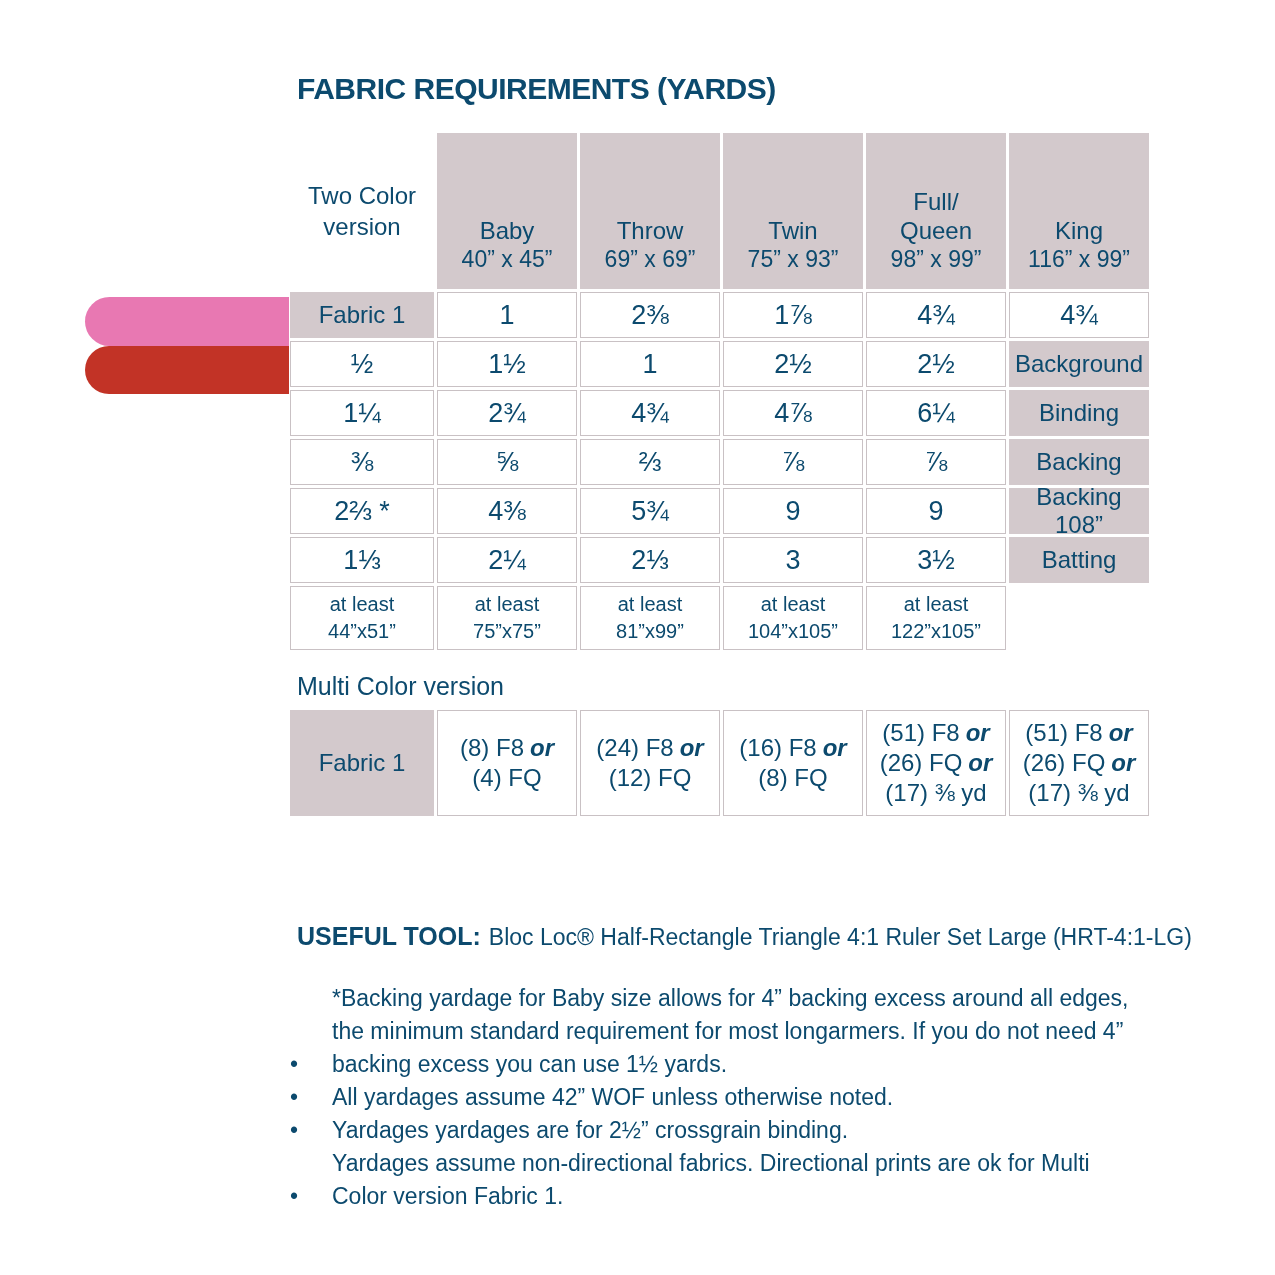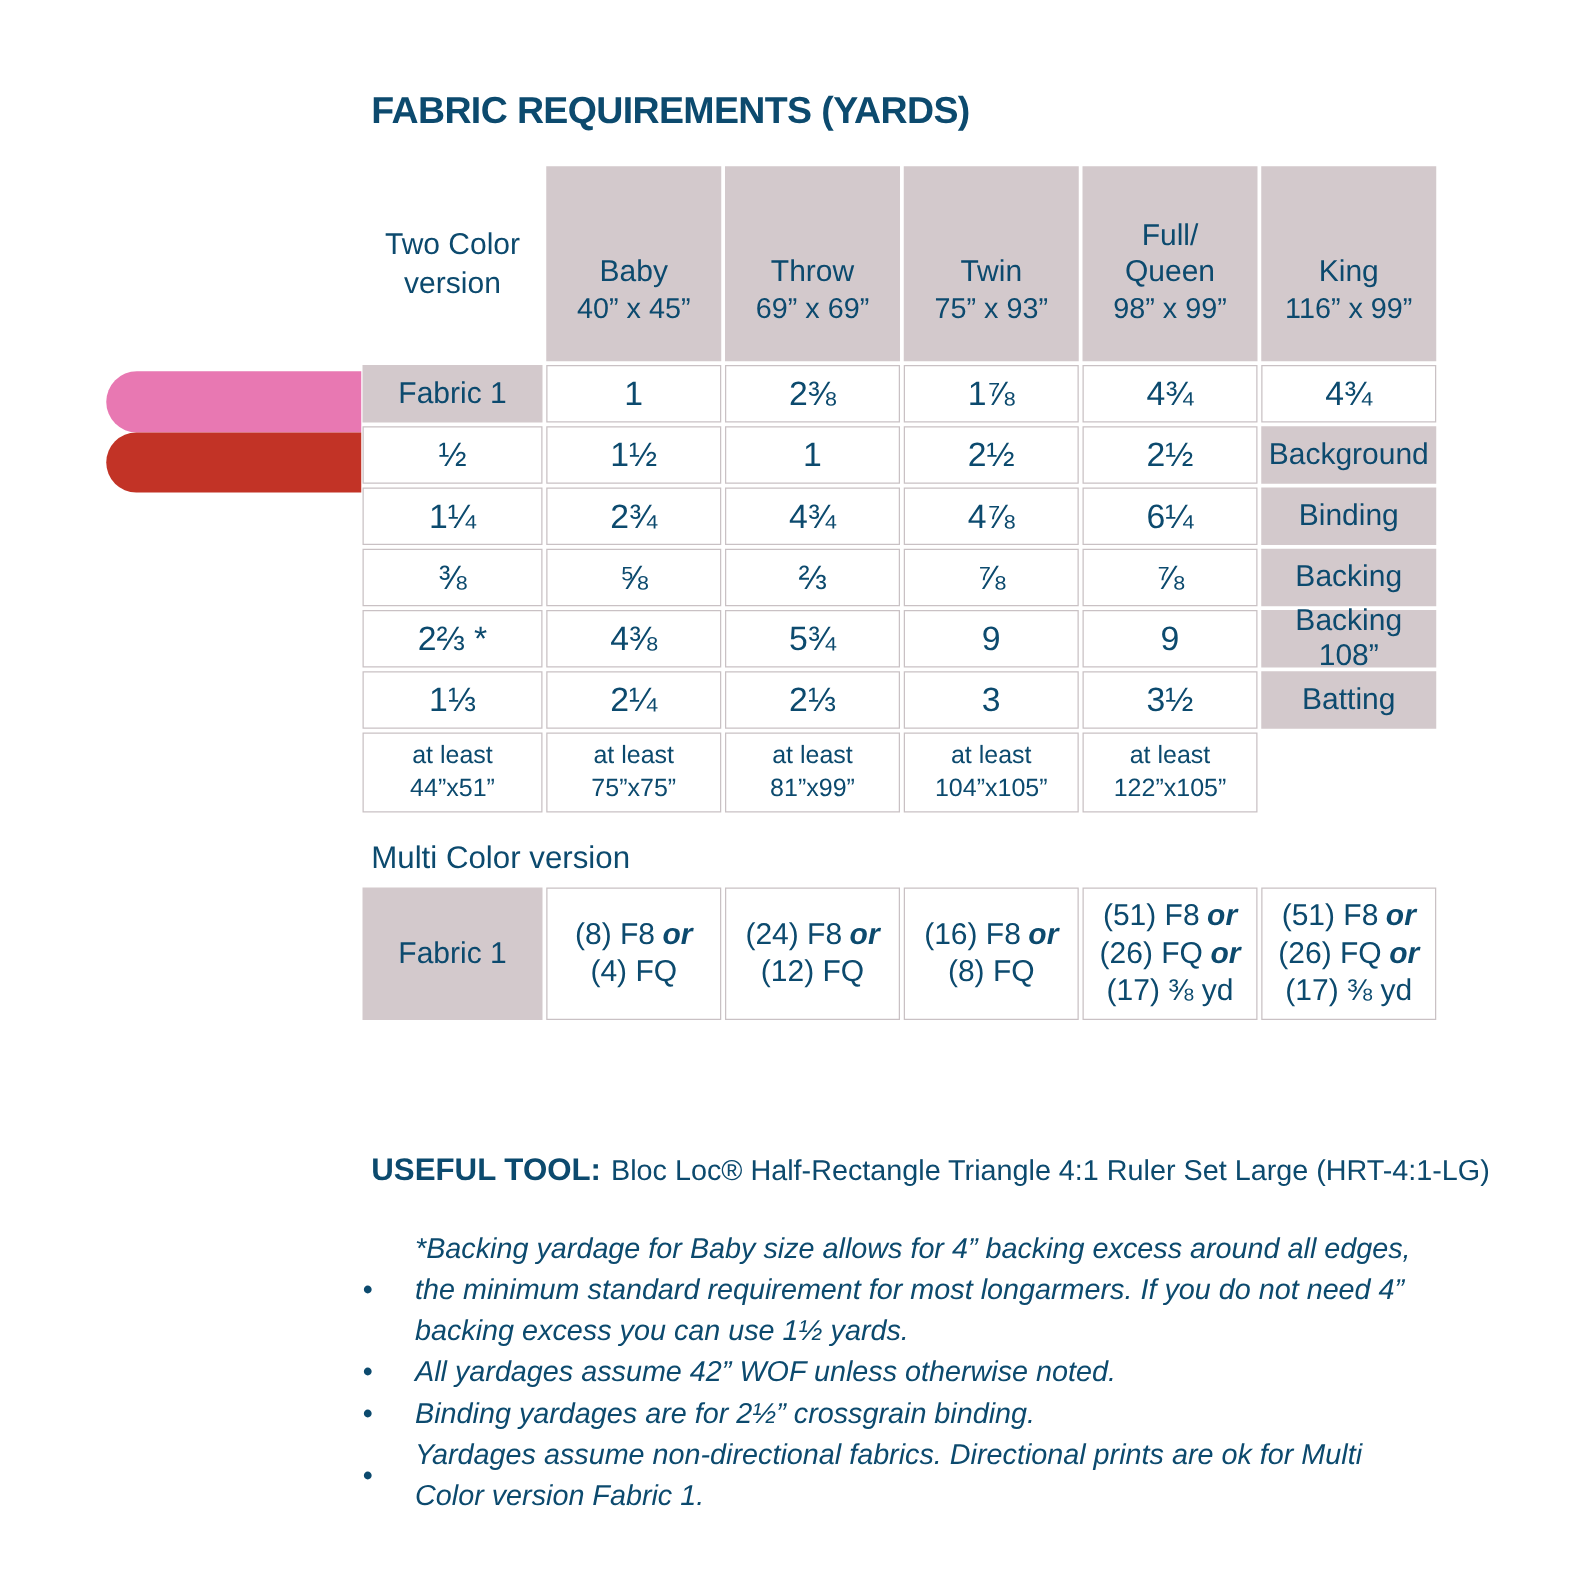--- a/index.html
+++ b/index.html
@@ -22,21 +22,21 @@
 
   
   .tc-table{
     position:absolute;left:290px;top:133px;
     display:grid;
     grid-template-columns:144px repeat(5,140px);
     grid-template-rows:156px repeat(6,46px) 64px;
     gap:3px;
   }
   .cell{display:flex;flex-direction:column;align-items:center;justify-content:center;text-align:center;}
-  .head{background:#d3c9cc;justify-content:flex-end;padding-bottom:28px;box-sizing:border-box;}
+  .head{background:#d3c9cc;justify-content:flex-end;padding-bottom:15px;box-sizing:border-box;}
   .corner{background:#ffffff;justify-content:center;}
   .corner-text{font-size:24px;line-height:31px;white-space:pre-line;}
   .hname{font-size:24px;line-height:29px;white-space:pre-line;}
   .hsize{font-size:23px;line-height:29px;}
   .rlabel{background:#d3c9cc;font-size:24px;}
   .val{background:#ffffff;border:1px solid #c9c1c4;font-size:27px;}
   .batval{background:#ffffff;border:1px solid #c9c1c4;font-size:20px;line-height:27px;}
 
   
   .mc-heading{position:absolute;left:297px;top:672px;font-size:25px;}
@@ -53,21 +53,21 @@
   .or:empty{display:none;}
 
   .para{
     position:absolute;left:297px;top:832px;width:900px;
     font-size:23px;line-height:35px;white-space:pre-line;
   }
   .tool-line{position:absolute;left:297px;top:922px;font-size:23px;}
   .tool-label{font-size:25px;font-weight:700;margin-right:8px;}
 
   .bullets{position:absolute;left:290px;top:982px;width:890px;}
-  .bullet{display:flex;align-items:center;font-style:italic;}
+  .bullet{display:flex;align-items:flex-end;}
   .dot{width:42px;font-size:23px;line-height:33px;flex:none;}
   .dot::before{content:"\2022";}
   .btext{font-size:23px;line-height:33px;white-space:pre-line;}
 </style>
 </head>
 <body>
 
 <div class="page">
 
   <div class="title">FABRIC REQUIREMENTS (YARDS)</div>
@@ -207,21 +207,21 @@
       <div class="btext">*Backing yardage for Baby size allows for 4” backing excess around all edges,
 the minimum standard requirement for most longarmers. If you do not need 4”
 backing excess you can use 1½ yards.</div>
     </div>
     <div class="bullet">
       <span class="dot"></span>
       <div class="btext">All yardages assume 42” WOF unless otherwise noted.</div>
     </div>
     <div class="bullet">
       <span class="dot"></span>
-      <div class="btext">Binding yardages are for 2½” crossgrain binding.</div>
+      <div class="btext">Yardages yardages are for 2½” crossgrain binding.</div>
     </div>
     <div class="bullet">
       <span class="dot"></span>
       <div class="btext">Yardages assume non-directional fabrics. Directional prints are ok for Multi
 Color version Fabric 1.</div>
     </div>
   </div>
 
 </div>
 

